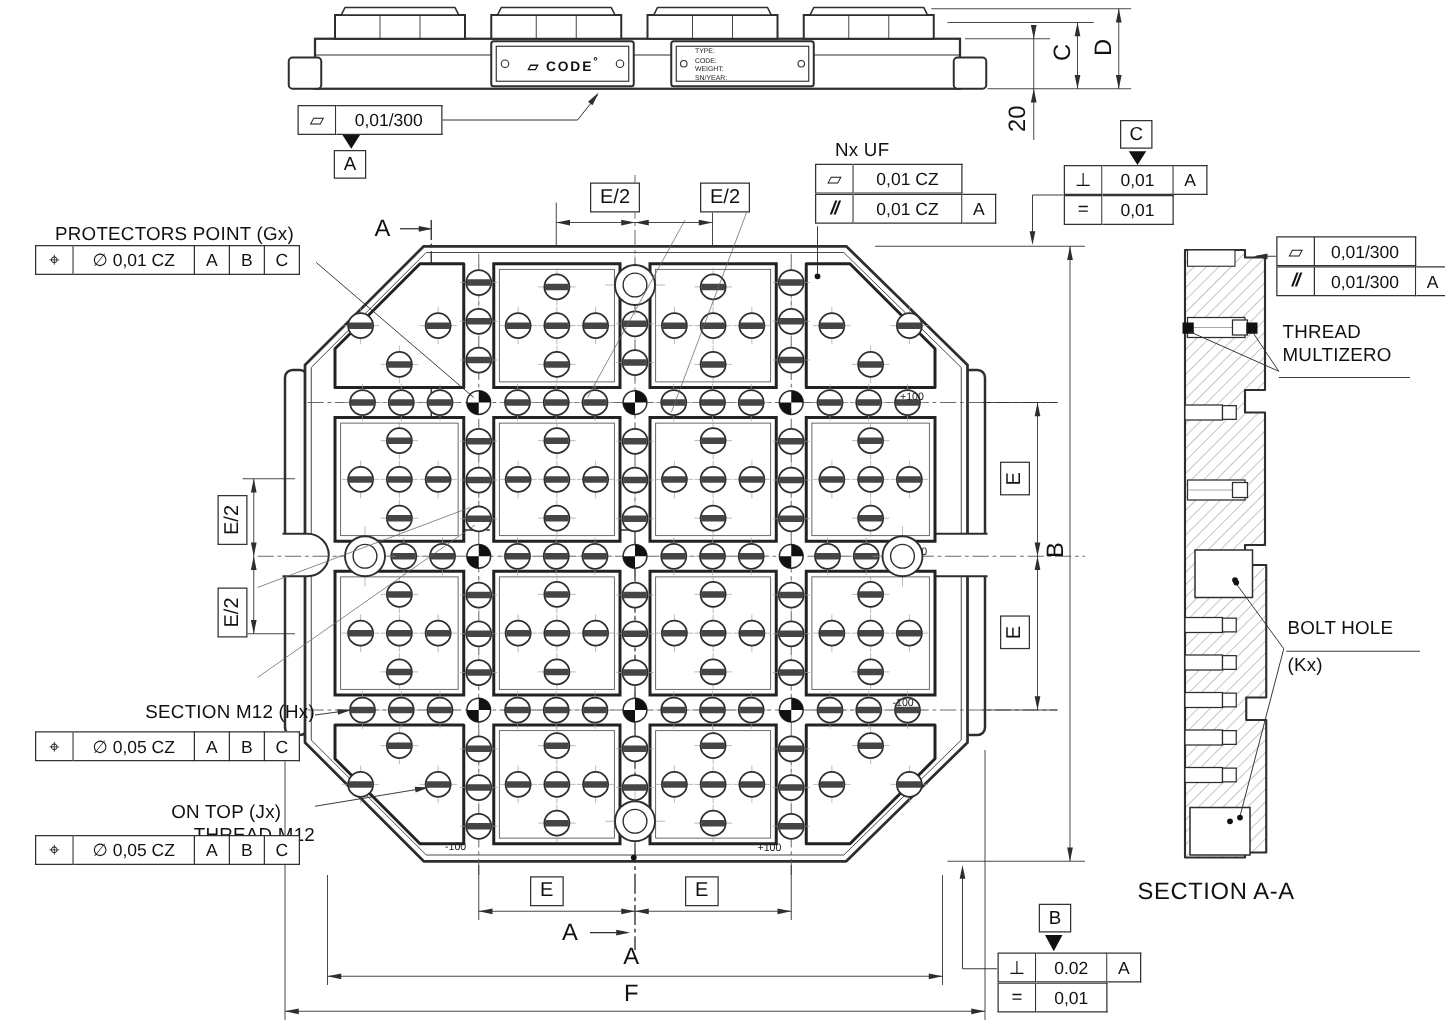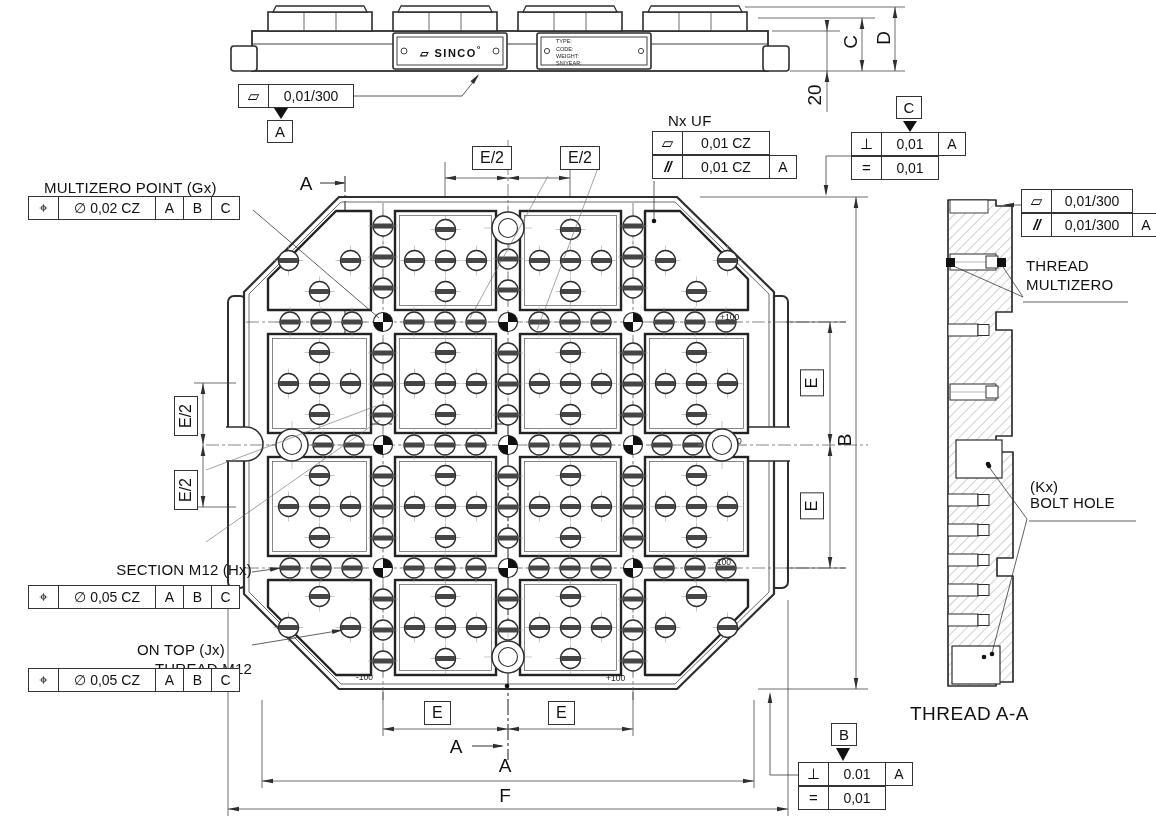--- a/index.html
+++ b/index.html
@@ -823,24 +823,24 @@
       <line x1="1023" y1="302" x2="1128" y2="302" stroke="#2e2e2e" stroke-width="0.75"></line>
       <line x1="989" y1="467" x2="1027" y2="519" stroke="#2e2e2e" stroke-width="0.75"></line>
       <line x1="992" y1="653" x2="1027" y2="519" stroke="#2e2e2e" stroke-width="0.75"></line>
       <circle cx="989" cy="466" r="2.3" fill="#111" stroke="#2e2e2e" stroke-width="0"></circle>
       <circle cx="992" cy="654" r="2.3" fill="#111" stroke="#2e2e2e" stroke-width="0"></circle>
       <line x1="1029" y1="521" x2="1136" y2="521" stroke="#2e2e2e" stroke-width="0.75"></line>
       <polygon points="903,121 917,121 910,132" fill="#111"></polygon>
       <polygon points="836,748 850,748 843,761" fill="#111"></polygon>
     </svg>
 
-  <div class="abs lbl" style="left:44px;top:179px">MULTIZERO POINT (Gx)</div>
+  <div class="abs lbl" style="left:44px;top:179px">PROTECTORS POINT (Gx)</div>
   <div class="abs fcf" style="left:28px;top:196px">
     <span class="cell sym">⌖</span>
-    <span class="cell" style="width:96px">∅ 0,02 CZ</span>
+    <span class="cell" style="width:96px">∅ 0,01 CZ</span>
     <span class="cell" style="width:27px">A</span>
     <span class="cell" style="width:27px">B</span>
     <span class="cell" style="width:27px">C</span>
   </div>
 
   <div class="abs lbl" style="left:70px;top:561px;width:182px;text-align:right">SECTION M12 (Hx)</div>
   <div class="abs fcf" style="left:28px;top:585px">
     <span class="cell sym">⌖</span>
     <span class="cell" style="width:96px">∅ 0,05 CZ</span>
     <span class="cell" style="width:27px">A</span>
@@ -882,43 +882,43 @@
     <span class="cell" style="width:26px">A</span>
   </div>
   <div class="abs fcf" style="left:851px;top:155.7px">
     <span class="cell sym">=</span>
     <span class="cell" style="width:56px">0,01</span>
   </div>
 
   <div class="abs dflag" style="left:831px;top:723px">B</div>
   <div class="abs fcf" style="left:798px;top:762px">
     <span class="cell sym">⊥</span>
-    <span class="cell" style="width:56px">0.01</span>
+    <span class="cell" style="width:56px">0.02</span>
     <span class="cell" style="width:26px">A</span>
   </div>
   <div class="abs fcf" style="left:798px;top:785.7px">
     <span class="cell sym">=</span>
     <span class="cell" style="width:56px">0,01</span>
   </div>
 
   <div class="abs fcf" style="left:1021px;top:189px">
     <span class="cell sym">▱</span>
     <span class="cell" style="width:80px">0,01/300</span>
   </div>
   <div class="abs fcf" style="left:1021px;top:212.7px">
     <span class="cell sym ital">//</span>
     <span class="cell" style="width:80px">0,01/300</span>
     <span class="cell" style="width:26px">A</span>
   </div>
 
   <div class="abs lbl" style="left:1026px;top:257px">THREAD</div>
   <div class="abs lbl" style="left:1026px;top:276px">MULTIZERO</div>
   <div class="abs lbl" style="left:1030px;top:494px">BOLT HOLE</div>
-  <div class="abs lbl" style="left:1030px;top:478px">(Kx)</div>
-  <div class="abs sect-title" style="left:910px;top:703px">THREAD A-A</div>
+  <div class="abs lbl" style="left:1030px;top:524px">(Kx)</div>
+  <div class="abs sect-title" style="left:910px;top:703px">SECTION A-A</div>
 
   <div class="abs dimbox" style="left:472px;top:146px">E/2</div>
   <div class="abs dimbox" style="left:560px;top:146px">E/2</div>
   <div class="abs rot dimbox" style="left:186px;top:416px">E/2</div>
   <div class="abs rot dimbox" style="left:186px;top:490px">E/2</div>
   <div class="abs dimbox" style="left:424px;top:701px">E</div>
   <div class="abs dimbox" style="left:548px;top:701px">E</div>
   <div class="abs rot dimbox" style="left:812px;top:383px">E</div>
   <div class="abs rot dimbox" style="left:812px;top:506px">E</div>
   <div class="abs ctr dimtxt" style="left:505px;top:766px">A</div>
@@ -930,18 +930,18 @@
 
   <div class="abs ctr dimtxt" style="left:306px;top:184px">A</div>
   <div class="abs ctr dimtxt" style="left:456px;top:747px">A</div>
 
   <div class="abs tiny" style="left:720px;top:312px">+100</div>
   <div class="abs tiny" style="left:737px;top:436px">0</div>
   <div class="abs tiny" style="left:714px;top:557px">-100</div>
   <div class="abs tiny" style="left:356px;top:672px">-100</div>
   <div class="abs tiny" style="left:606px;top:673px">+100</div>
 
-  <div class="abs logo" style="left:399px;top:44px;width:104px;text-align:center"><span>▱</span> <span>SINCO</span><sup>°</sup></div>
+  <div class="abs logo" style="left:399px;top:44px;width:104px;text-align:center"><span>▱</span> <span>CODE</span><sup>°</sup></div>
   <div class="abs np" style="left:556px;top:38px">TYPE:</div>
   <div class="abs np" style="left:556px;top:45.5px">CODE:</div>
   <div class="abs np" style="left:556px;top:52.5px">WEIGHT:</div>
   <div class="abs np" style="left:556px;top:59.5px">SN/YEAR:</div>
 </div>
 
 </body></html>

